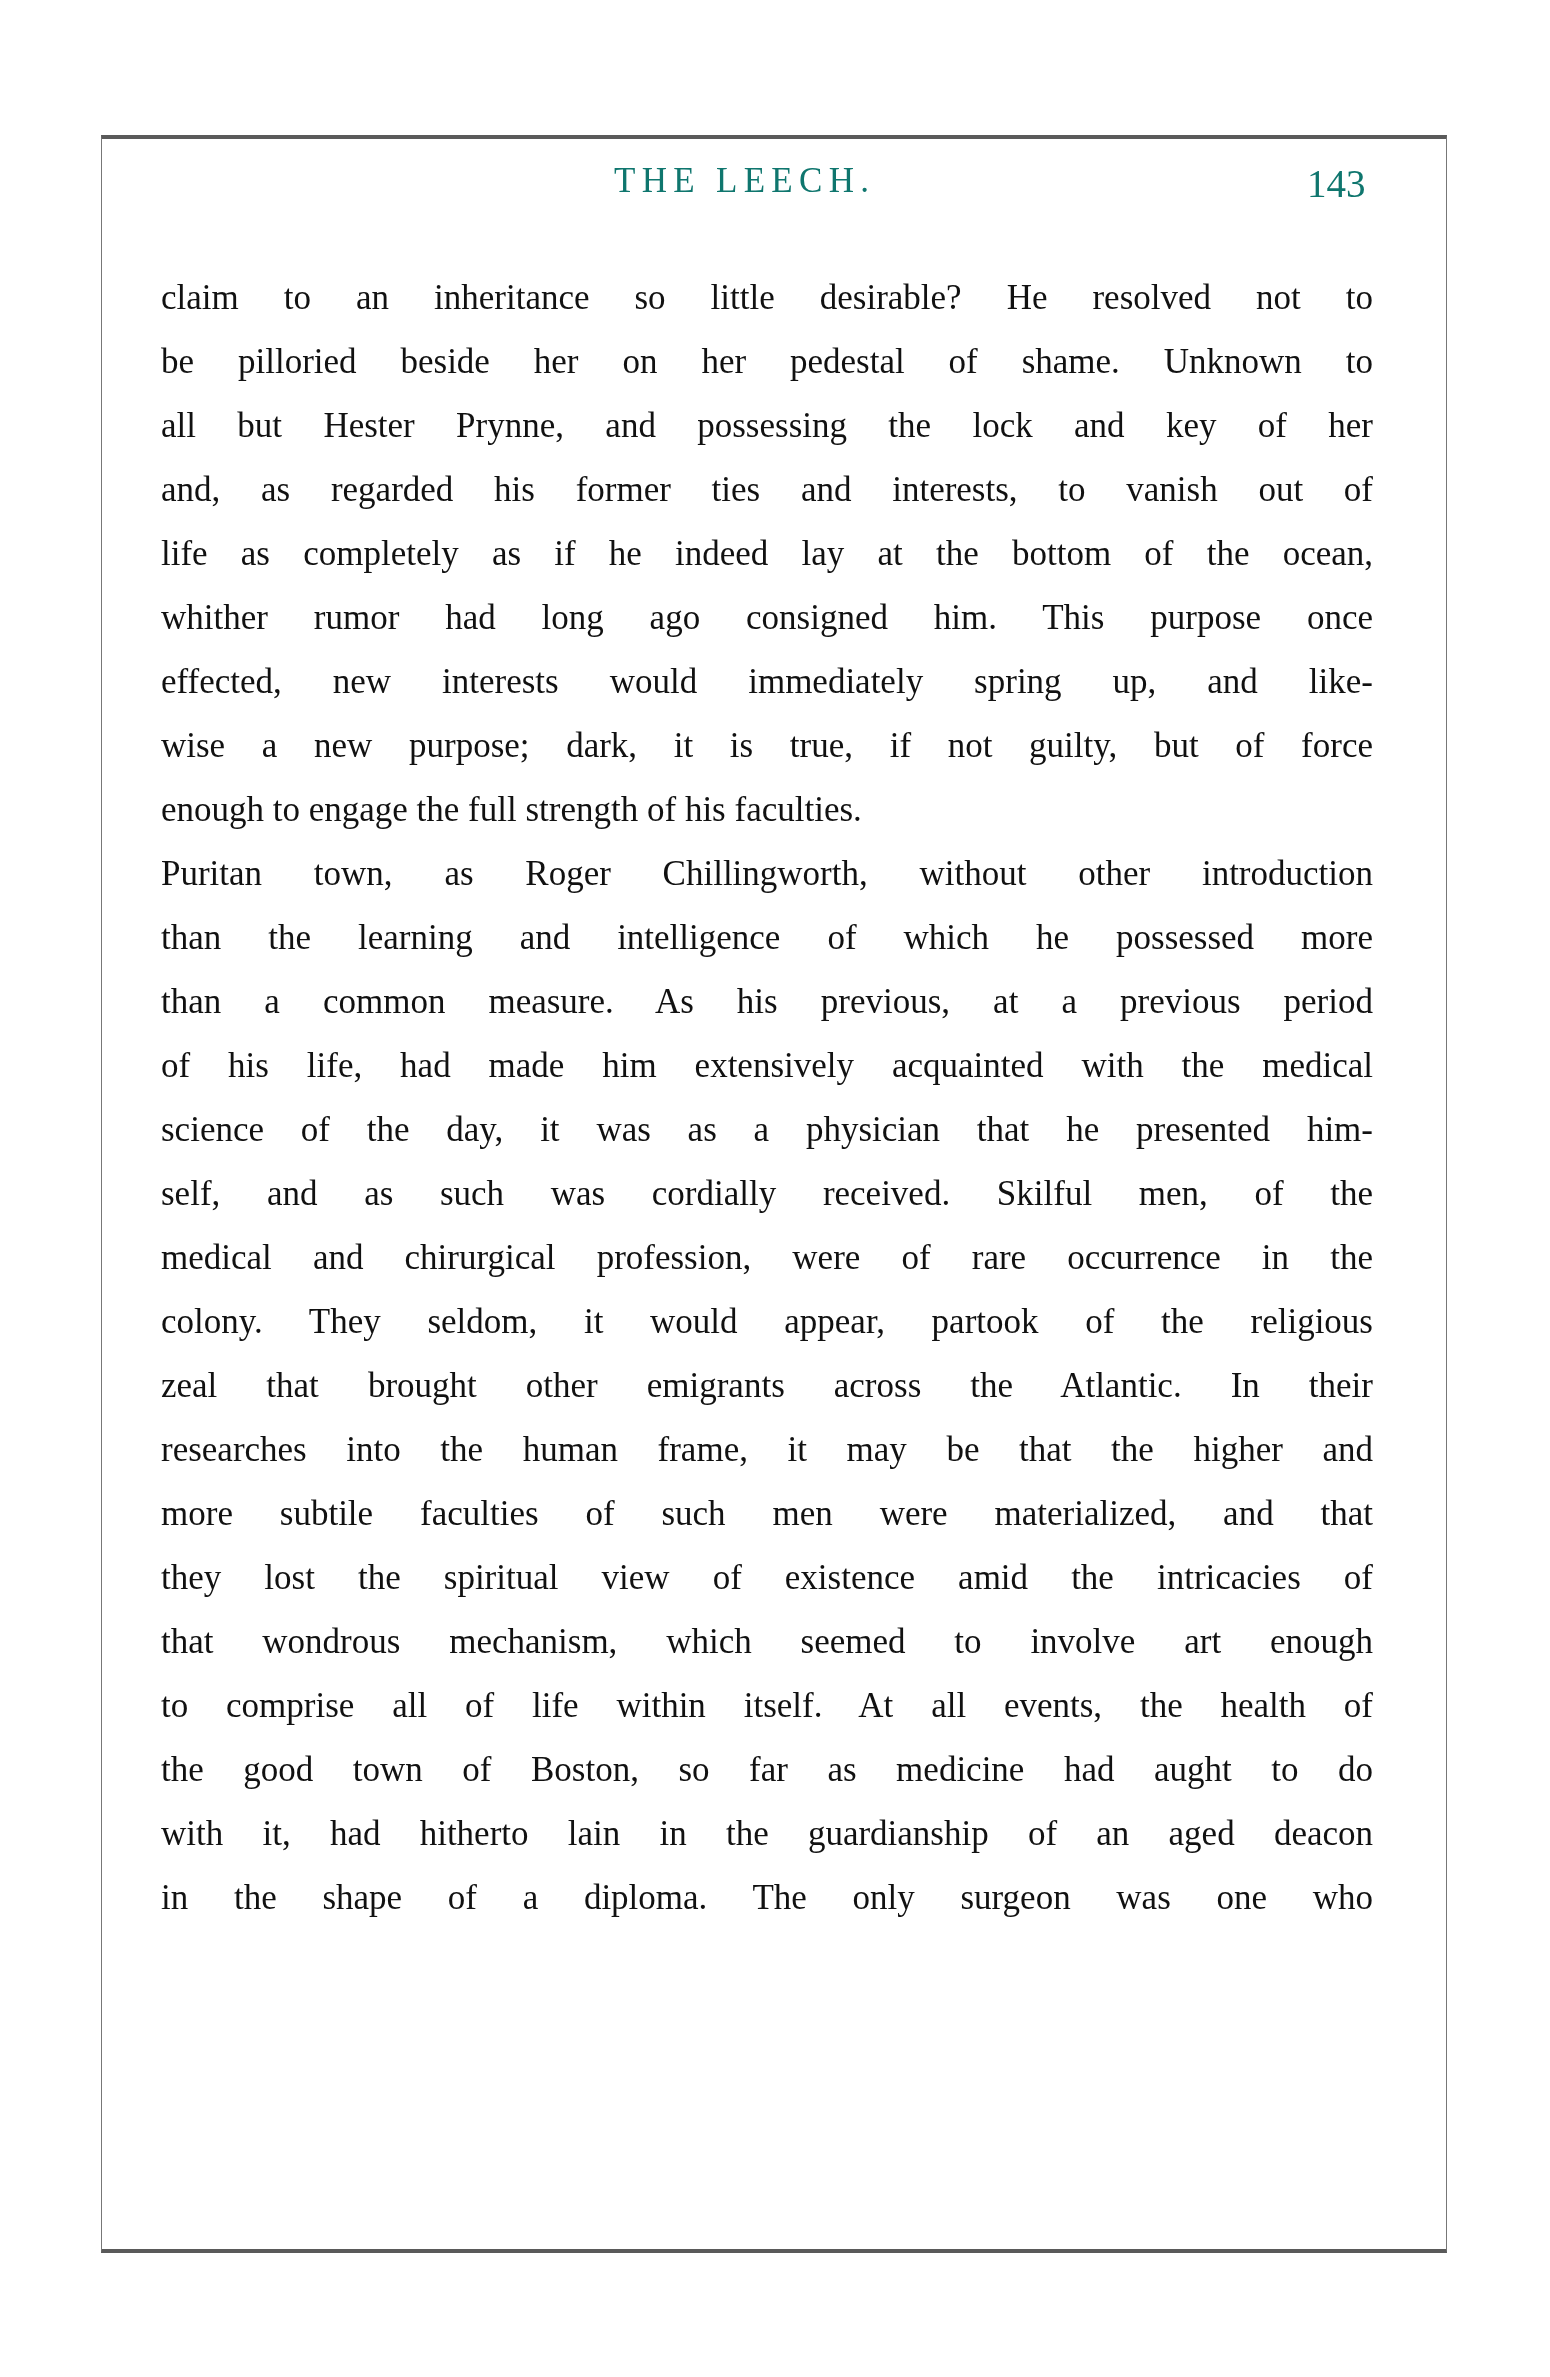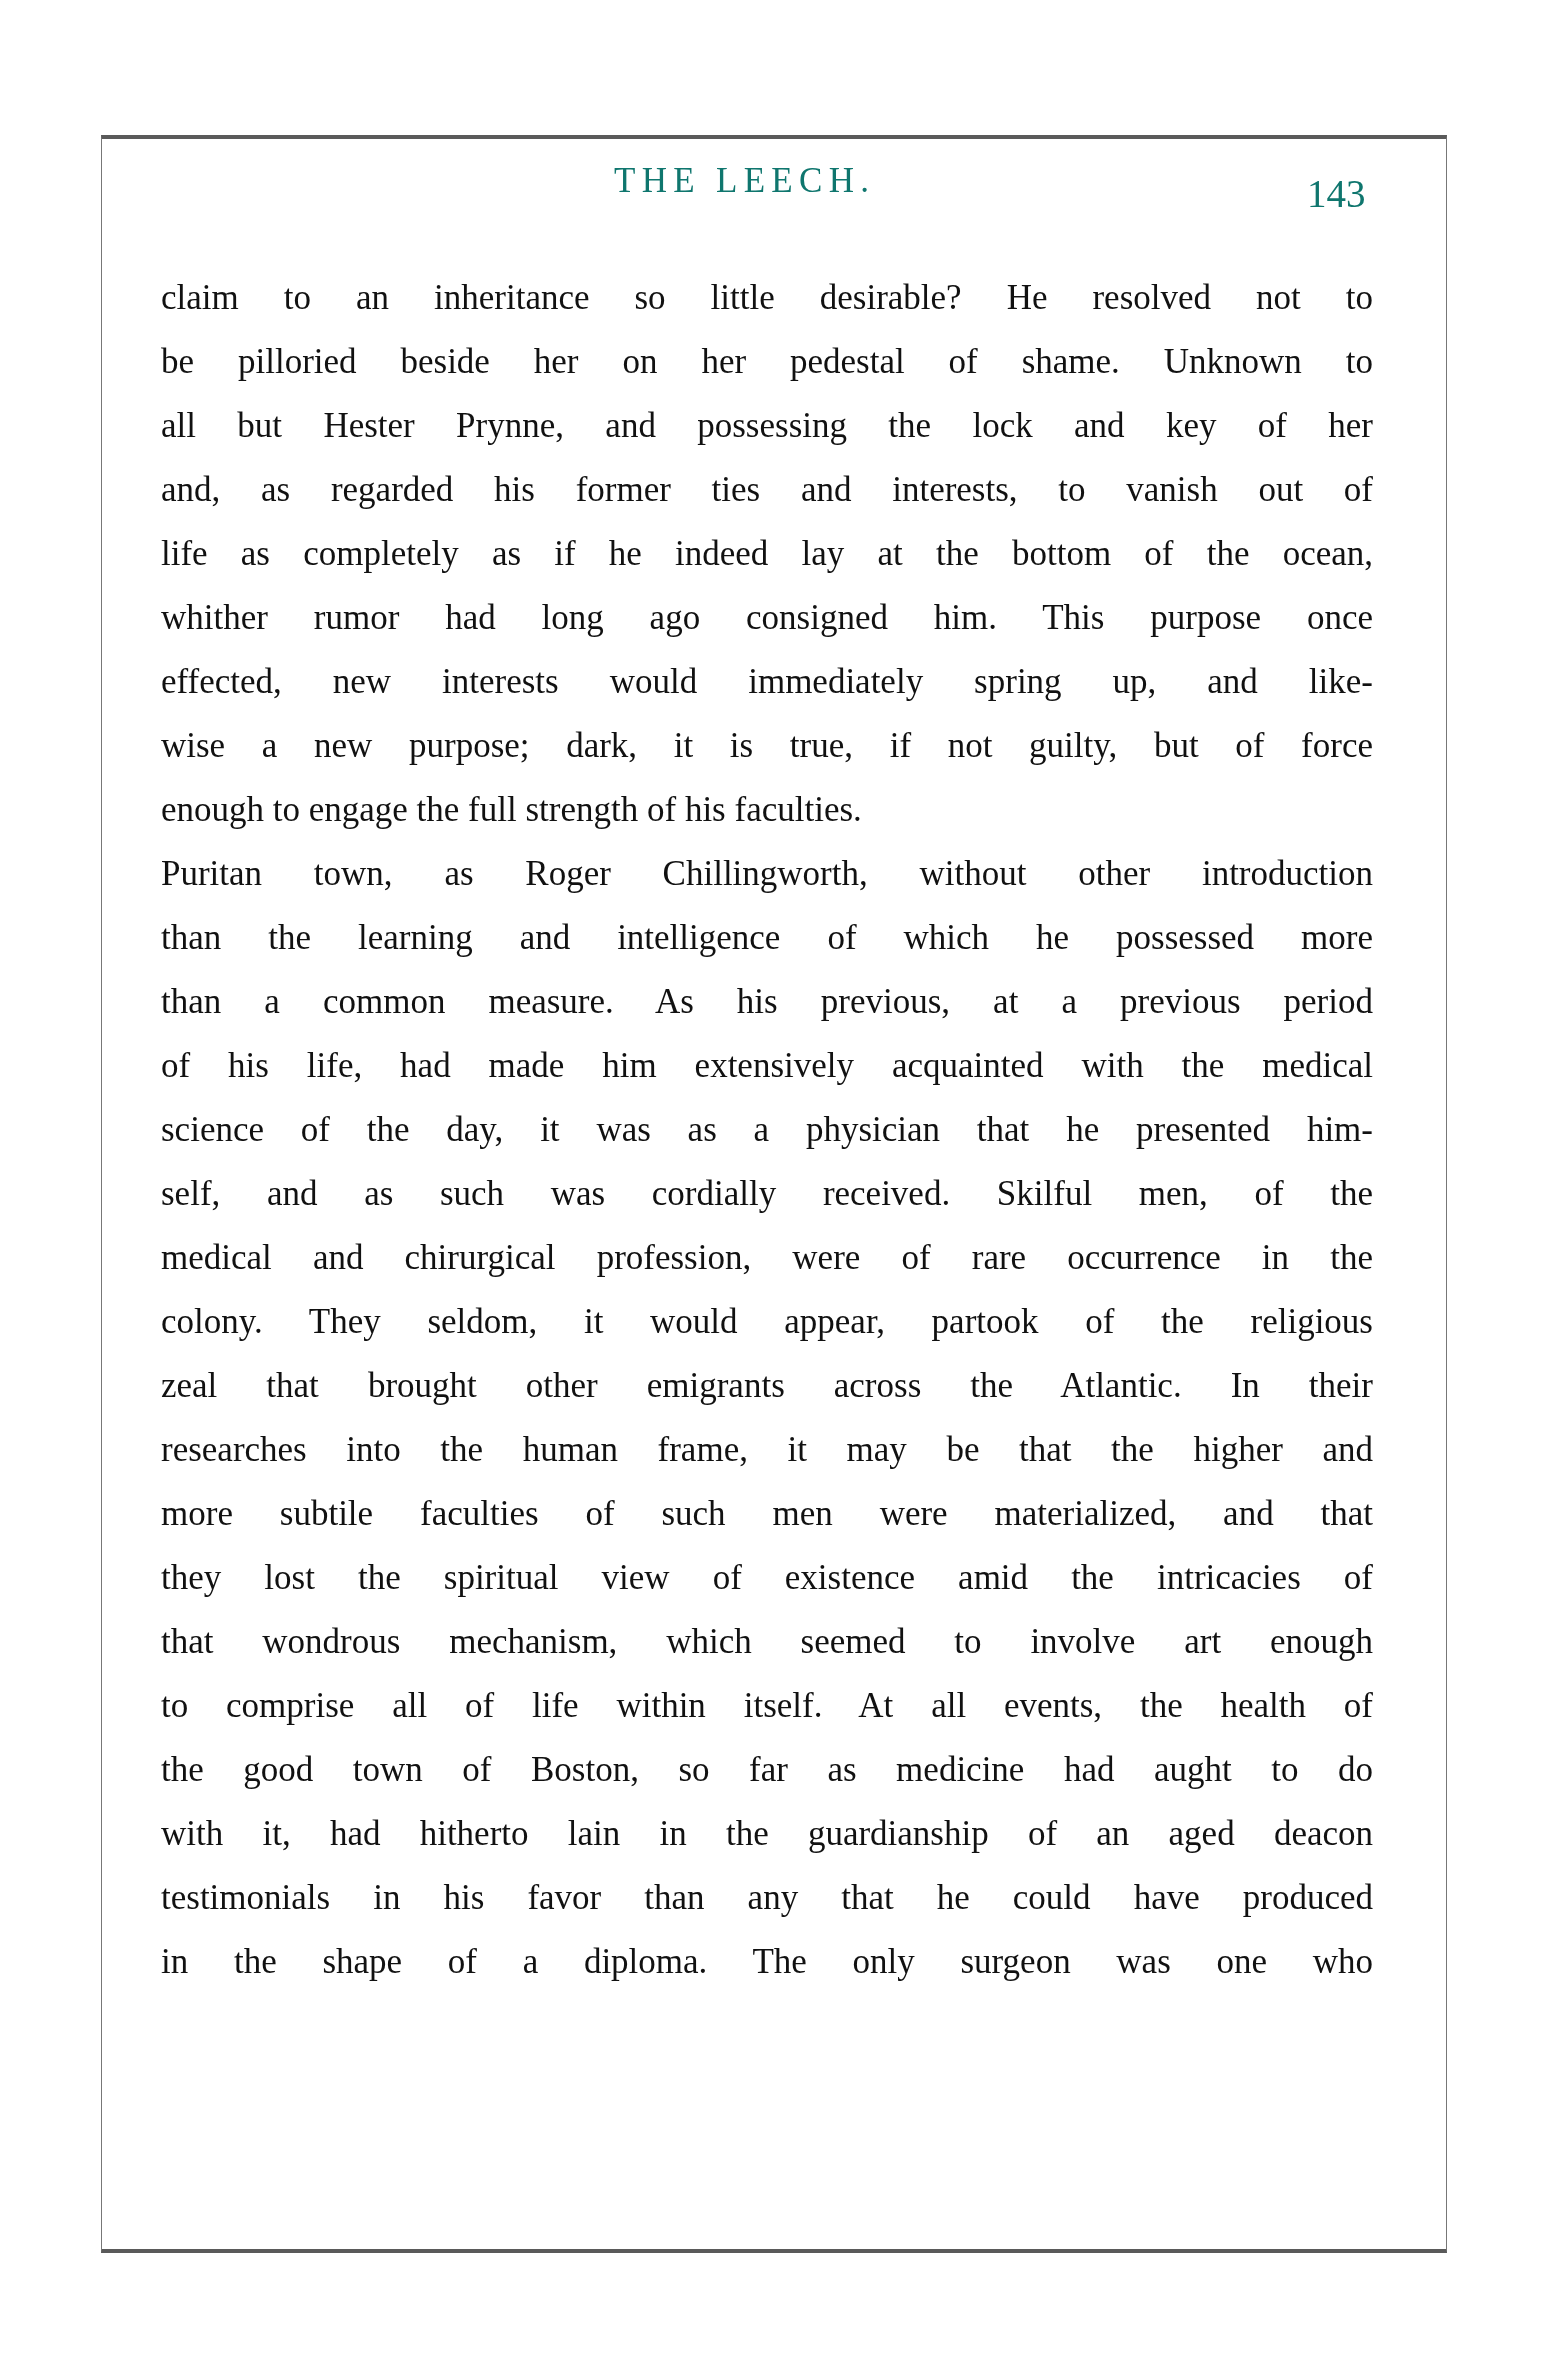--- a/index.html
+++ b/index.html
@@ -12,21 +12,21 @@
   }
   .running-head {
     position:absolute; top:161px; left:0; width:100%; height:55px;
     font-family:"Liberation Serif", "DejaVu Serif", serif;
     font-size:35px; color:#0f766e;
   }
   .running-title {
     position:absolute; left:614px; top:0; letter-spacing:6.3px;
   }
   .page-number {
-    position:absolute; left:1307px; top:10px; font-size:39px;
+    position:absolute; left:1307px; top:0; font-size:39px;
   }
   .body-text {
     position:absolute; left:161px; top:266px; width:1212px;
     font-family:Liberation Serif, serif;
     font-size:35px; color:#111;
   }
   .line {
     height:64px; line-height:64px;
     text-align:justify; text-align-last:justify;
     white-space:nowrap; overflow:visible;
@@ -63,16 +63,15 @@
   <div class="line">medical and chirurgical profession, were of rare occurrence in the</div>
   <div class="line">colony.  They seldom, it would appear, partook of the religious</div>
   <div class="line">zeal that brought other emigrants across the Atlantic.  In their</div>
   <div class="line">researches into the human frame, it may be that the higher and</div>
   <div class="line">more subtile faculties of such men were materialized, and that</div>
   <div class="line">they lost the spiritual view of existence amid the intricacies of</div>
   <div class="line">that wondrous mechanism, which seemed to involve art enough</div>
   <div class="line">to comprise all of life within itself.  At all events, the health of</div>
   <div class="line">the good town of Boston, so far as medicine had aught to do</div>
   <div class="line">with it, had hitherto lain in the guardianship of an aged deacon</div>
-  <div class="line">testimonials in his favor than any that he could have produced</div>
   <div class="line">in the shape of a diploma.  The only surgeon was one who</div>
 </div>
 
 
 </body></html>

